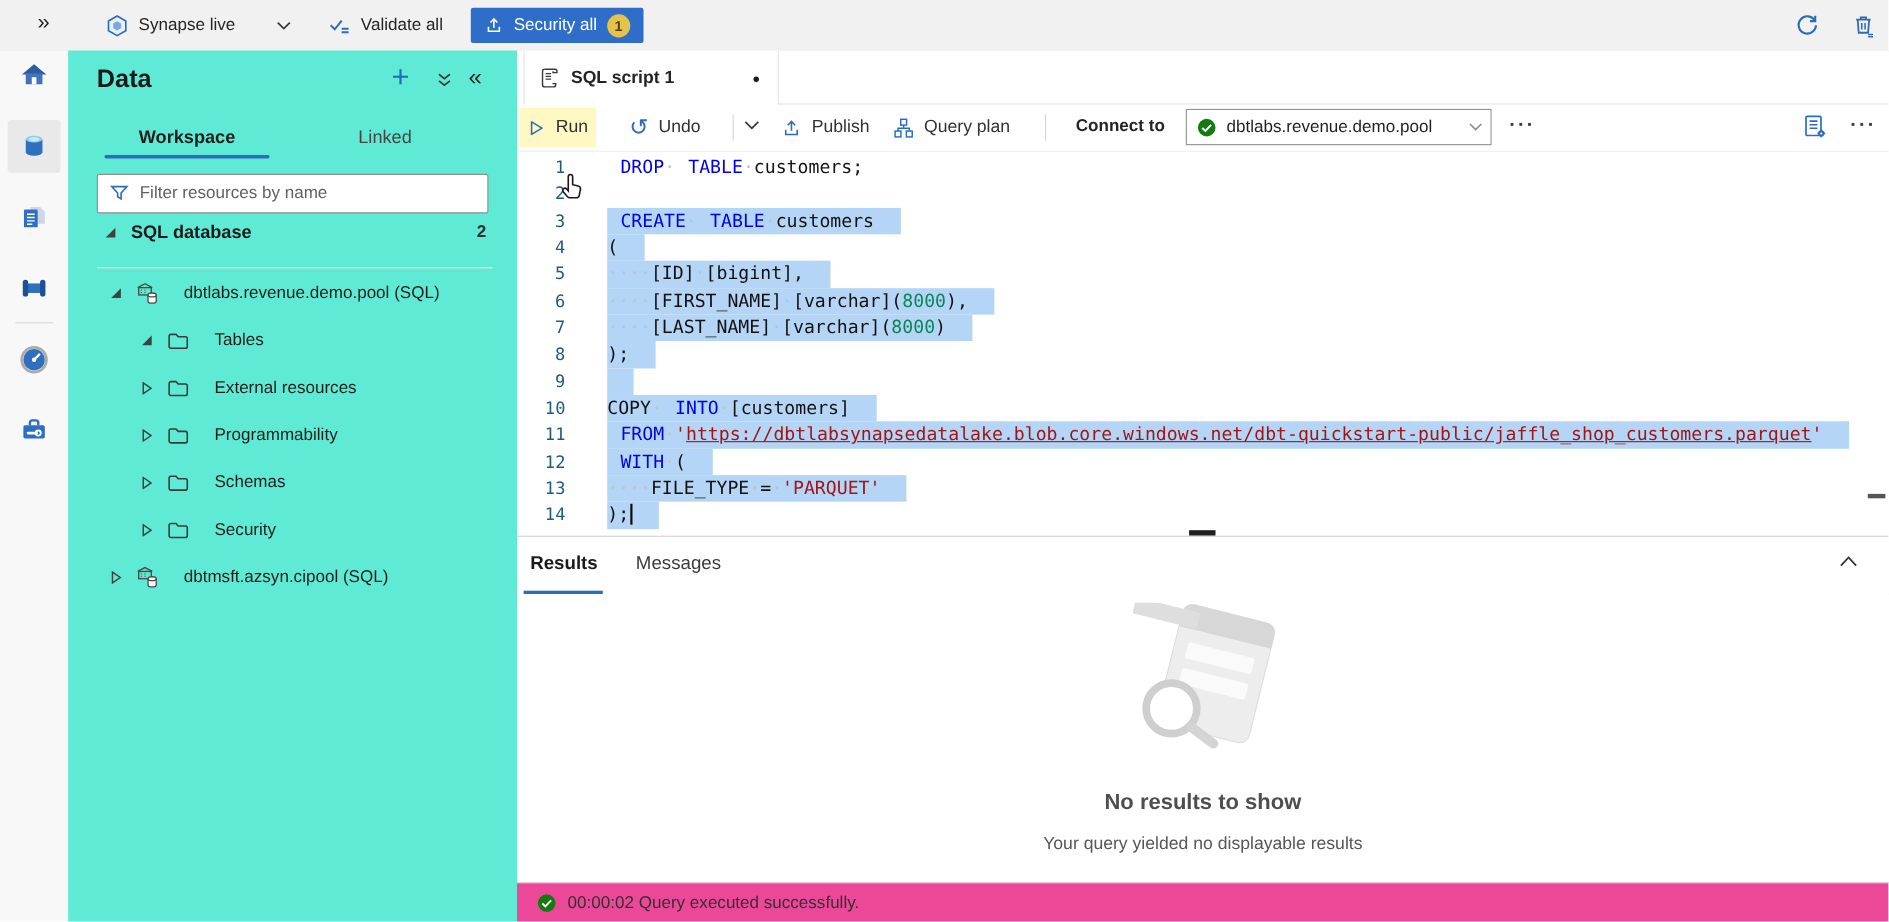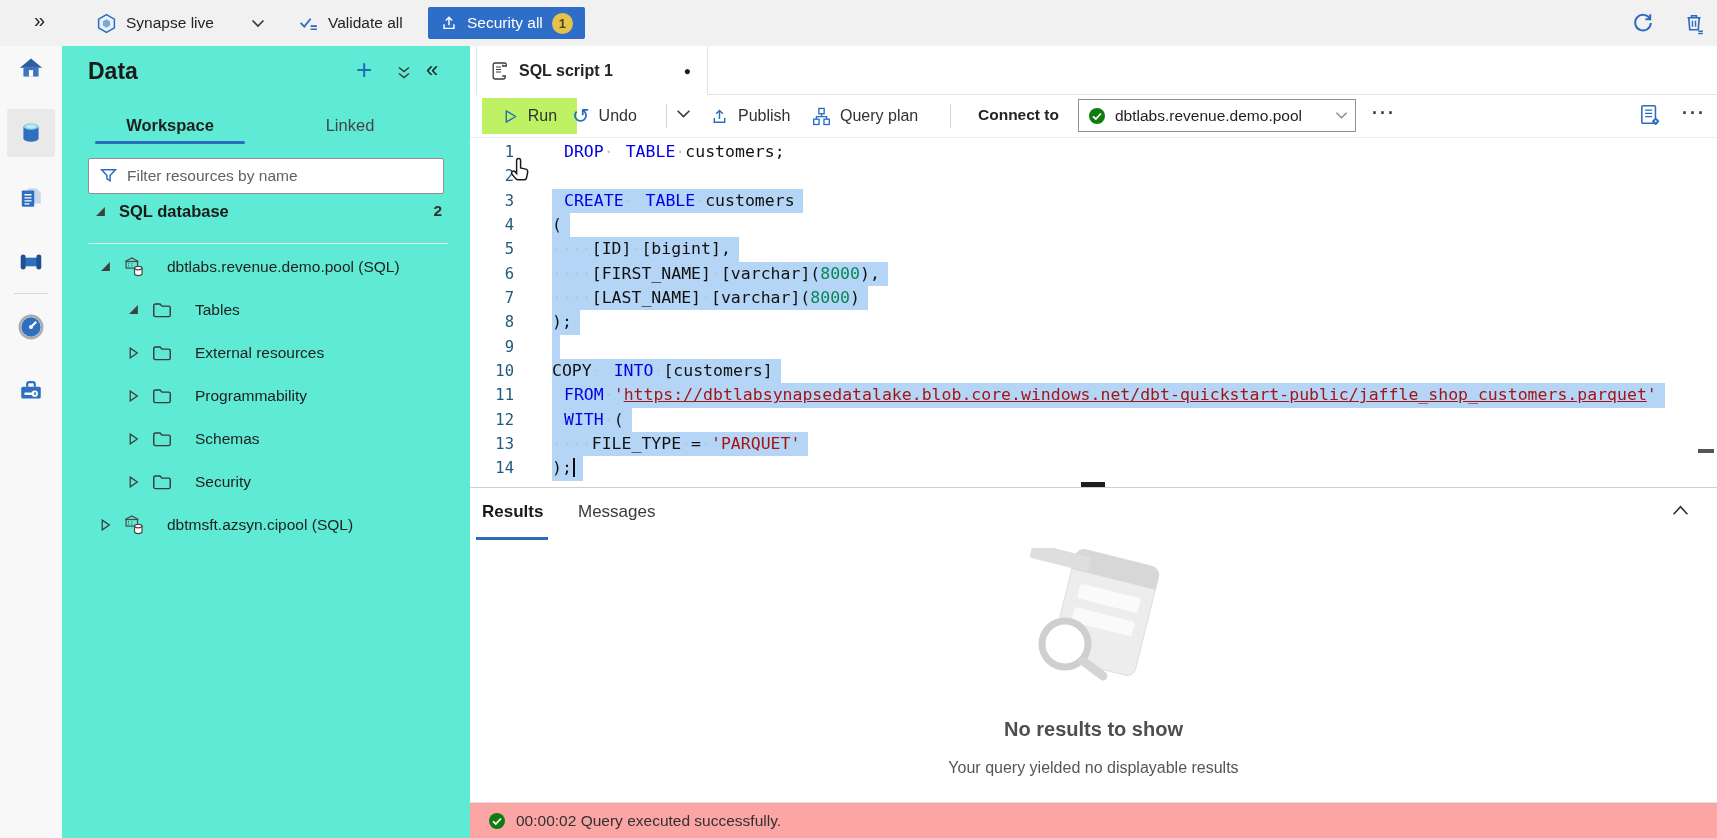--- a/index.html
+++ b/index.html
@@ -52,62 +52,62 @@
   .editor{position:absolute;left:470px;top:46px;right:0;bottom:0;background:#fff;}
   .tabstrip{position:absolute;left:0;right:0;top:0;height:49px;}
   .tabstrip::after{content:'';position:absolute;left:237px;right:0;bottom:0;height:1px;background:#e4e4e4;}
   .etab{position:absolute;left:6px;top:0;width:230px;height:49px;border-left:1px solid #e4e4e4;border-right:1px solid #e4e4e4;background:#fff;display:flex;align-items:center;}
   .etab .ticon{margin-left:12px;display:flex;}
   .etab .ttitle{margin-left:10px;font-size:16px;font-weight:600;color:#252423;}
   .etab .tdot{margin-left:auto;margin-right:16px;font-size:12px;color:#1b1a19;}
   .toolbar{position:absolute;left:0;right:0;top:49px;height:42px;border-bottom:1px solid #ededed;}
   .tbtn{position:absolute;top:3px;height:36px;display:flex;align-items:center;gap:9px;}
   .tbtn .lbl{font-size:16px;color:#323130;}
-  .tb-run{left:12px;width:95px;justify-content:center;background:#bef264;}
+  .tb-run{left:2px;width:70px;justify-content:center;background:#fef9c3;}
   .tb-undo{left:102px;}
   .undo-glyph{font-family:"DejaVu Sans",sans-serif;font-size:21px;color:#2b6cbd;line-height:20px;}
   .vsep{position:absolute;top:9px;width:1px;height:24px;background:#d6d4d2;}
   .tb-chevd{position:absolute;left:206px;top:14px;display:flex;}
   .tb-connect{position:absolute;left:508px;top:11px;font-size:15.5px;font-weight:600;color:#252423;}
   .tb-pool{position:absolute;left:608px;top:4px;width:278px;height:33px;border:1px solid #919191;background:#fff;display:flex;align-items:center;box-sizing:border-box;}
   .tb-pool .lbl{margin-left:9px;font-size:15.5px;color:#201f1e;white-space:nowrap;}
   .tb-pool .gcheck{margin-left:9px;display:flex;}
   .tb-pool .chev{margin-left:auto;margin-right:7px;display:flex;}
   .more-dots{font-size:18px;letter-spacing:2px;color:#3b3b3b;font-weight:700;}
   .tb-more1{position:absolute;left:902px;top:8px;}
   .tb-more2{position:absolute;left:1212px;top:8px;}
   .tb-props{position:absolute;left:1168px;top:8px;display:flex;}
   .cursor-hand{position:absolute;left:40px;top:62px;z-index:6;}
   
   .code{position:absolute;left:0;right:0;top:91px;height:350px;padding-top:3px;font-family:"DejaVu Sans Mono","Liberation Mono",monospace;font-size:16.5px;overflow:hidden;}
   .code-line{height:24.35px;line-height:24.35px;display:flex;white-space:pre;}
   .ln{width:44px;text-align:right;color:#1f5b7d;flex:none;font-size:15.5px;}
   .lc{margin-left:38px;display:inline-block;}
-  .lc.sel{background:#b4d5f5;padding-right:8px;}
+  .lc.sel{background:#b4d5f5;padding-right:24px;}
   .tok-kw{color:#0000e8;margin-left:12px;}
   .tok-id{color:#111111;}
   .tok-num{color:#098658;}
   .tok-str{color:#a31515;}
   .tok-strl{color:#a31515;text-decoration:underline;}
   .tok-ws,.tok-ind{color:#b9c6d4;}
   .caret{display:inline-block;width:2px;height:19px;background:#0a0a0a;margin-left:1px;vertical-align:-4px;}
   .resize-line{position:absolute;left:0;right:0;top:441px;height:1px;background:#d0d0d0;}
   .resize-handle{position:absolute;left:611px;top:436px;width:24px;height:5px;background:#1e1e1e;}
   .ovr-mark{position:absolute;left:1228px;top:403px;width:16px;height:4px;background:#555;}
   
   .rtabs{position:absolute;left:0;right:0;top:442px;height:52px;border-bottom:1px solid #e6e6e6;}
   .rtab{position:absolute;top:14px;font-size:17px;color:#3b3a39;}
   .rtab.active{font-weight:600;color:#1b1a19;}
   .rtab-underline{position:absolute;left:6px;bottom:0;width:72px;height:3px;background:#2b6cbd;}
   .rtabs-chevron{position:absolute;right:28px;top:17px;display:flex;}
   .rbody{position:absolute;left:0;right:0;top:494px;bottom:35px;background:#fff;}
   .illus{position:absolute;left:533px;top:8px;}
   .empty-title{position:absolute;left:0;right:0;top:178px;text-align:center;font-size:20px;font-weight:600;color:#4e4e4e;}
   .empty-sub{position:absolute;left:0;right:0;top:219px;text-align:center;font-size:16px;color:#565656;}
-  .statusbar{position:absolute;left:0;right:0;bottom:0;height:35px;background:#fca5a5;border-top:1px solid #e2e2e2;display:flex;align-items:center;}
+  .statusbar{position:absolute;left:0;right:0;bottom:0;height:35px;background:#ec4899;border-top:1px solid #e2e2e2;display:flex;align-items:center;}
   .statusbar .gcheck{margin-left:18px;display:flex;}
   .statusbar .lbl{margin-left:10px;font-size:15.5px;color:#323130;}
   svg{display:block;}
 </style>
 </head>
 <body>
 
 <div id="root">
 
   <div class="topbar">

